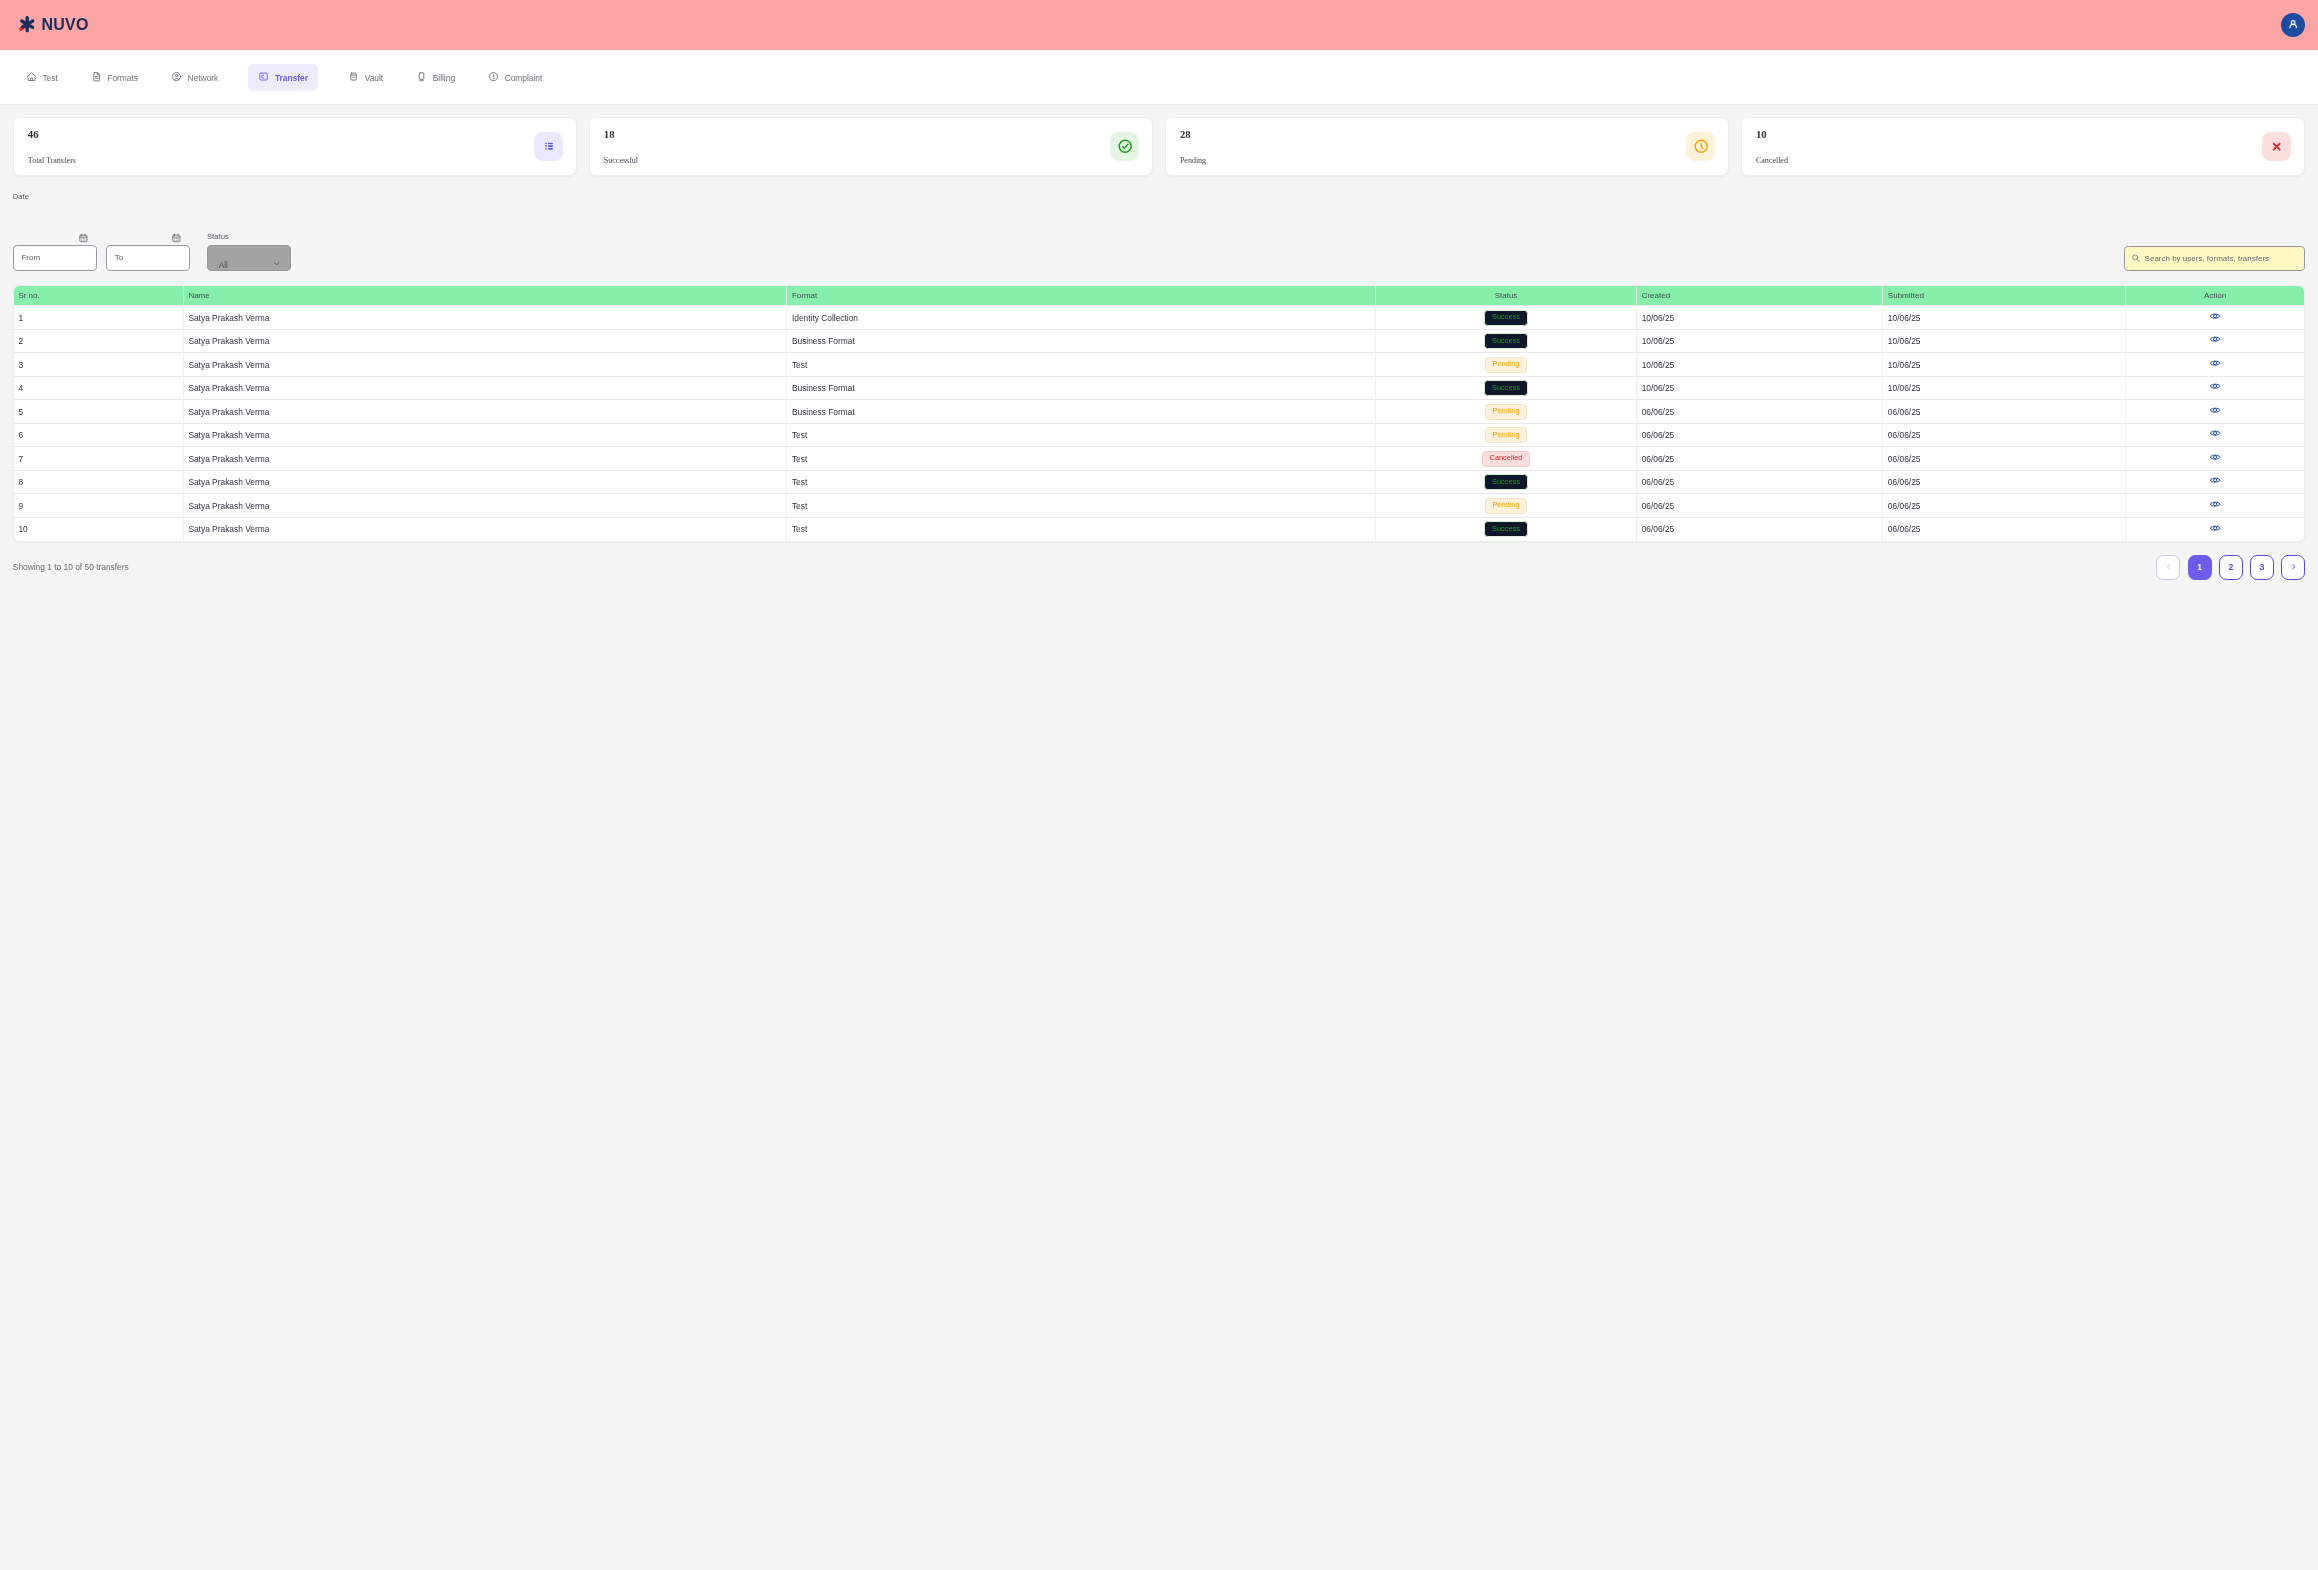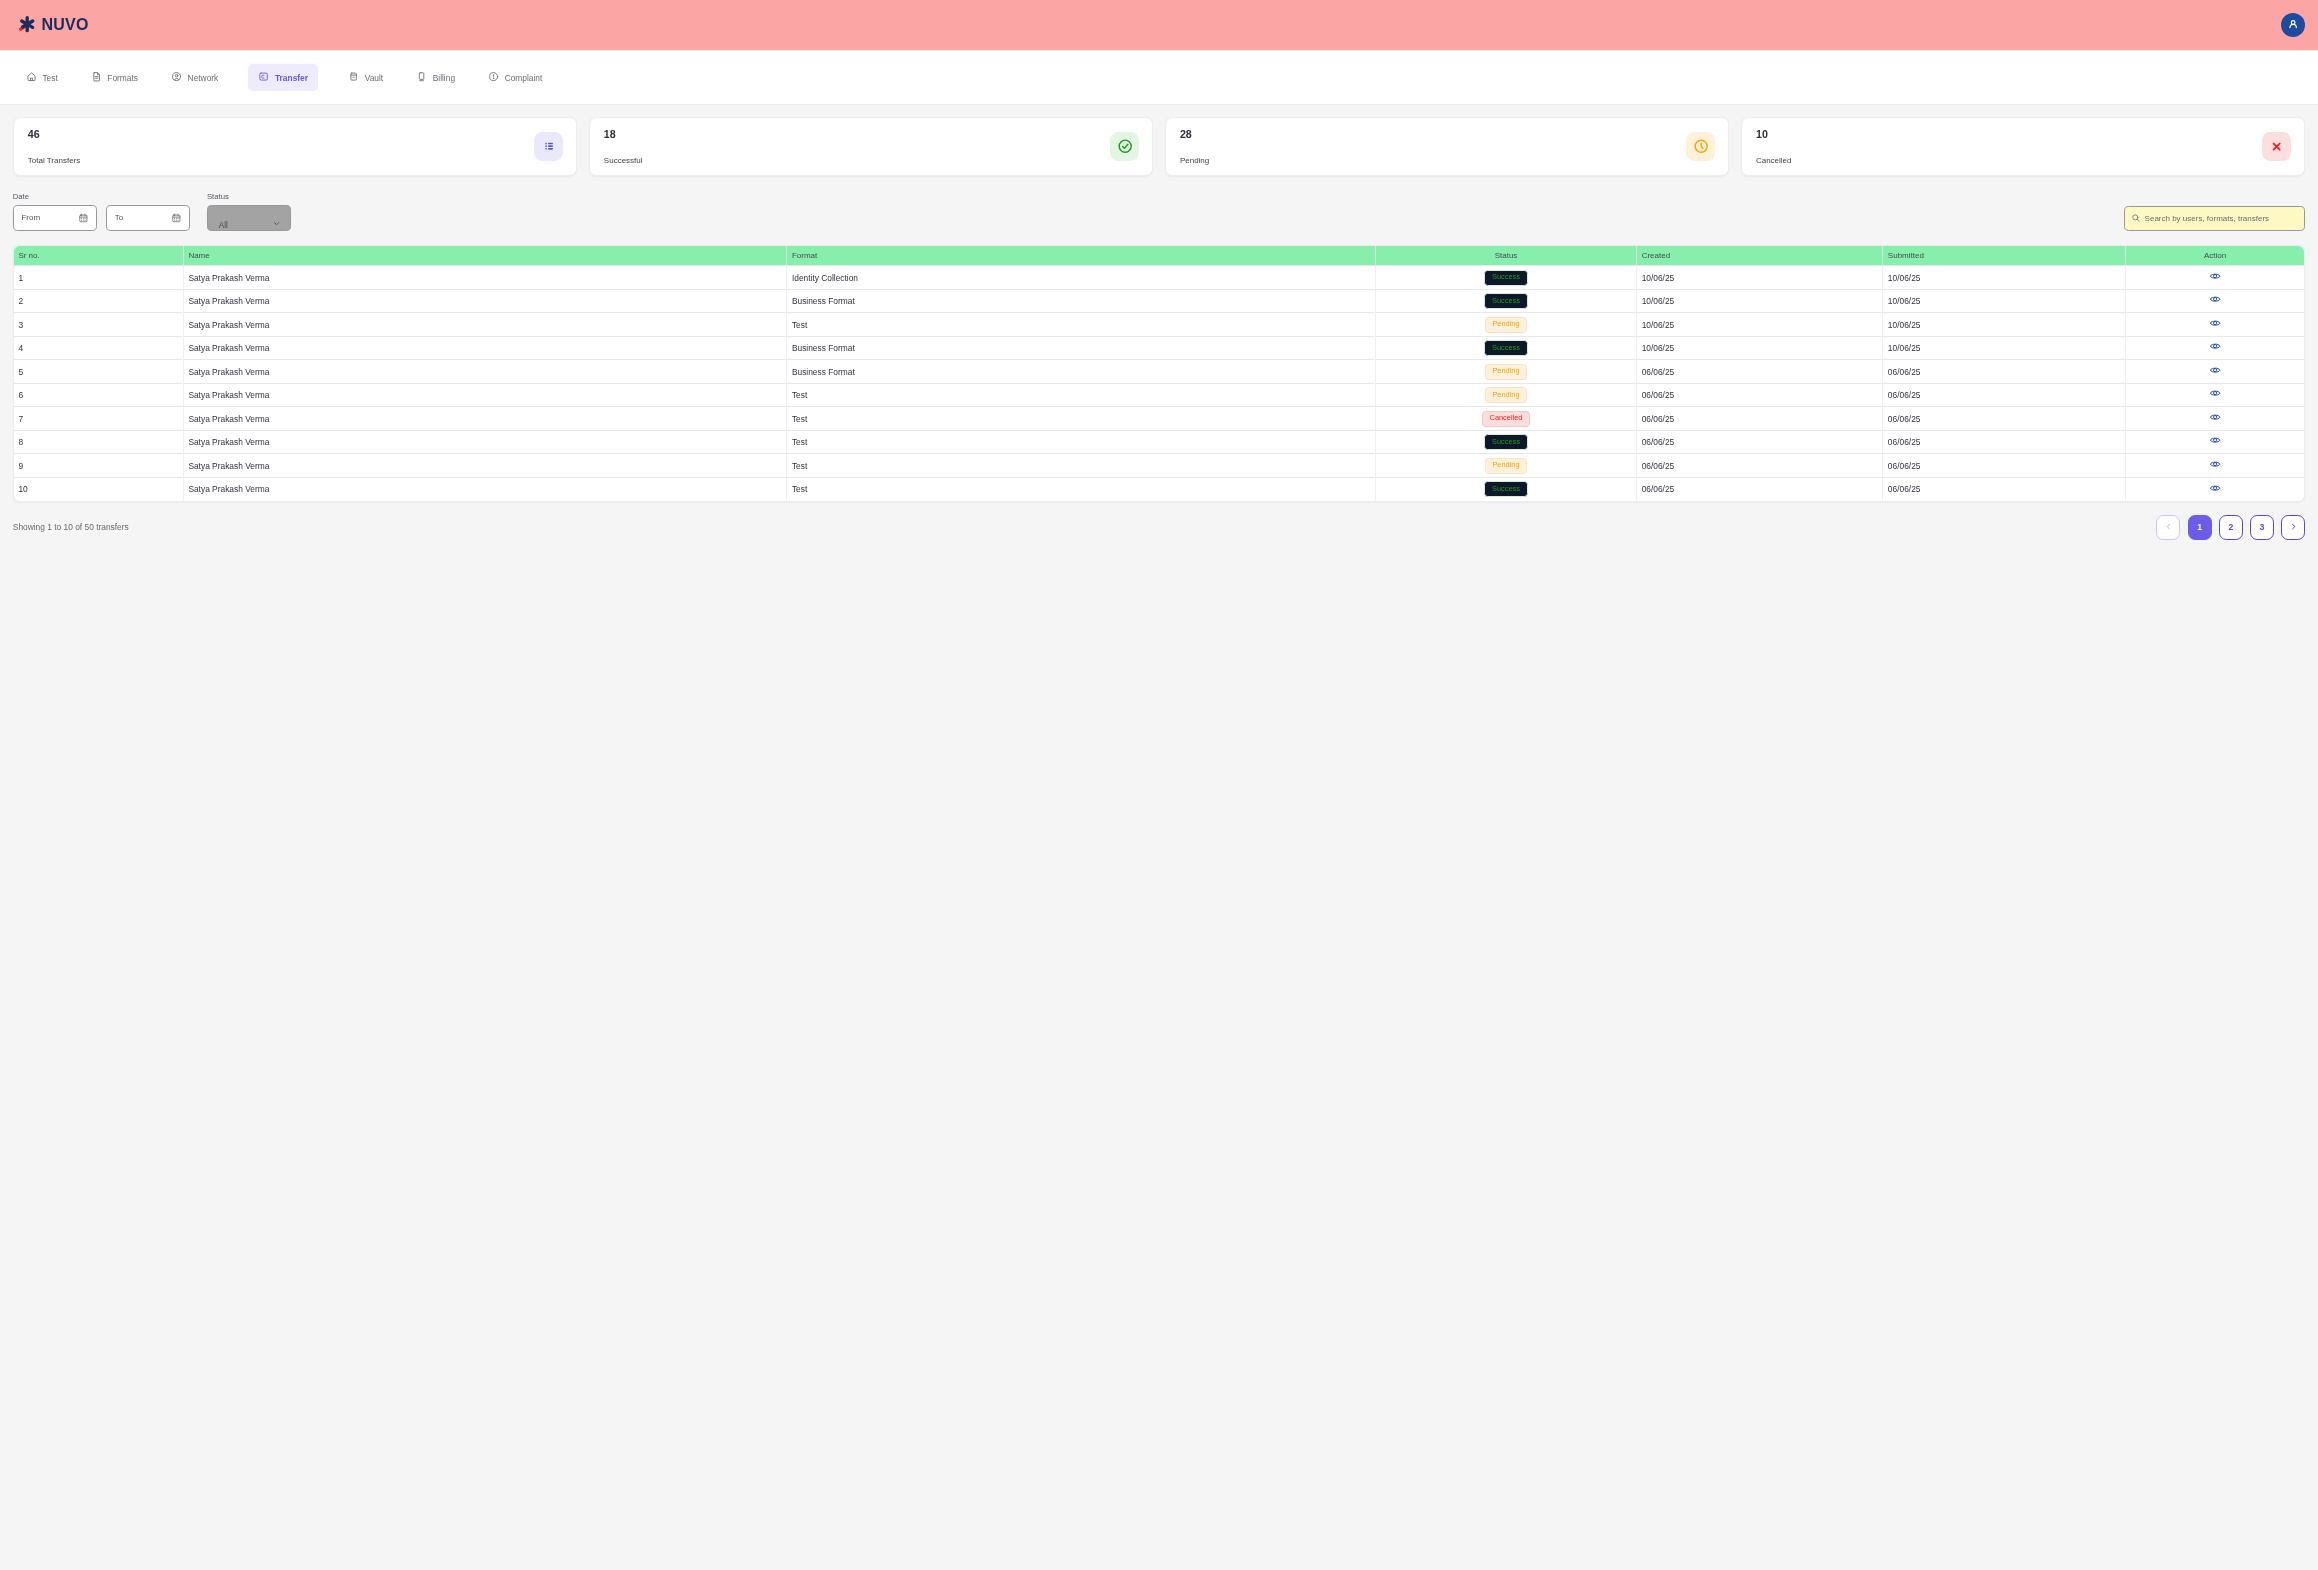--- a/index.html
+++ b/index.html
@@ -19,36 +19,36 @@
   .nav-item { display:flex; align-items:center; gap:5.6px; background:none; border:none; cursor:pointer;
               font-family:inherit; font-size:8.4px; color:#6c6c74; font-weight:500; padding:6.6px 3.1px; border-radius:5.1px; }
   .nav-item svg { stroke:#6c6c74; }
   .nav-item.active { background:#edebfc; color:#6a5ae8; font-weight:600; padding:6.6px 10.2px; }
   .nav-item.active svg { stroke:#6a5ae8; }
 
   
   .main { padding:11.8px 12.8px 0 12.8px; }
 
   
-  .cards { display:flex; gap:11.8px; }
+  .cards { display:flex; gap:11.8px;font-family:Liberation Serif, serif; }
   .card { flex:1; background:#fff; border:0.5px solid #ededef; border-radius:7.2px; height:59px;
           display:flex; align-items:center; justify-content:space-between; padding:0 12.8px 0 14px;
           box-shadow:0 0.5px 1.5px rgba(0,0,0,.04); }
   .card-value { font-size:10.7px; font-weight:700; color:#2f2f3a; }
   .card-label { font-size:8px; color:#3f3f4a; margin-top:16px; }
   .card-iconbox { width:29px; height:29px; border-radius:8.2px; display:flex; align-items:center; justify-content:center; }
 
   
   .filters { margin-top:16.4px; display:flex; align-items:flex-end; }
   .filter-label { font-size:7.7px; color:#55555f; margin-bottom:3.6px; }
   .date-group { margin-right:17px; }
   .inputs-row { display:flex; gap:9.2px; }
   .date-input-wrap { position:relative; }
   .date-input { width:84px; height:26px; border:0.5px solid #97979f; border-radius:4.6px; background:#fff;
-                font-family:inherit; font-size:8px; color:#3c3c46; padding:0 22.5px 0 7.7px; outline:none; }
+                font-family:inherit; font-size:8px; color:#3c3c46; padding:0 22.5px 0 7.7px; outline:none;margin-top:40px; }
   .date-input::placeholder { color:#55555f; }
   .date-input-wrap svg { position:absolute; right:8.2px; top:50%; transform:translateY(-50%); }
   .status-group {}
   .status-select { width:84px; height:26px; border:0.5px solid #97979f; border-radius:4.6px; background:#a3a3a3;
                    display:flex; align-items:flex-end; justify-content:space-between; padding:0 9.2px 0 10.7px;
                    font-size:8.2px; color:#4a4a55; cursor:pointer; }
   .search-wrap { margin-left:auto; position:relative; }
   .search-input { width:181px; height:25px; border:0.5px solid #97979f; border-radius:4.6px; background:#fef9c3;
                   font-family:inherit; font-size:8px; color:#3c3c46; padding:0 7.2px 0 19.4px; outline:none; }
   .search-input::placeholder { color:#6a6a72; }

